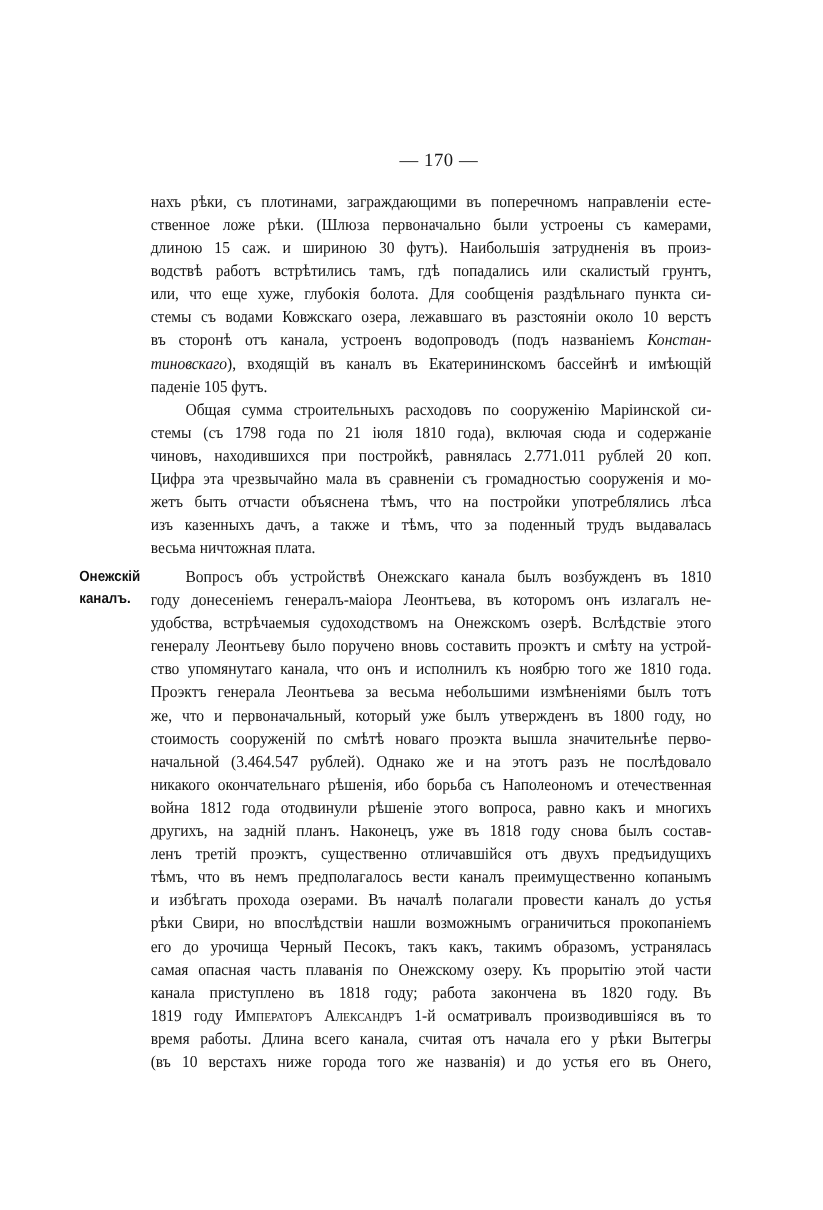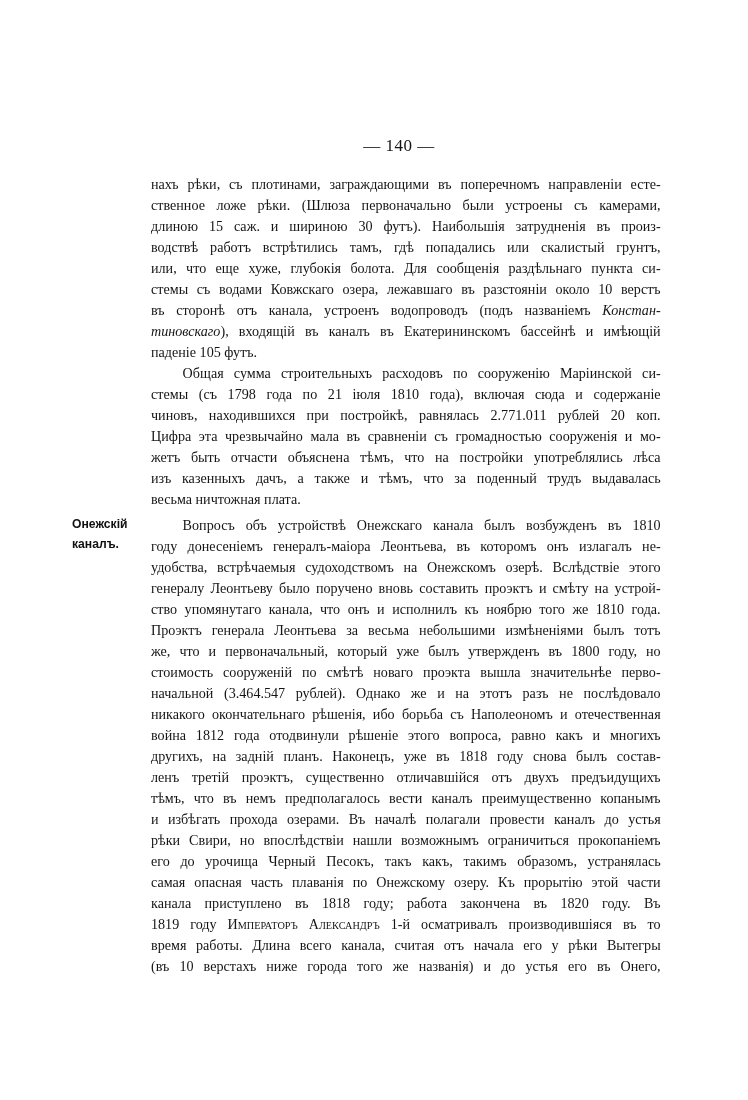--- a/index.html
+++ b/index.html
@@ -21,21 +21,21 @@
       left: 0;
       width: 748px;
       padding-left: 50px;
       box-sizing: border-box;
       text-align: center;
       font-size: 17px;
       letter-spacing: 0.5px;
     }
     .text-block {
       position: absolute;
-      left: 151px;
+      left: 137px;
       width: 510px;
     }
     .line {
       display: block;
       height: 21px;
       line-height: 21px;
       font-size: 15.2px;
       white-space: nowrap;
       text-align: justify;
       text-align-last: justify;
@@ -66,21 +66,21 @@
       line-height: 20px;
       color: #111;
       transform: scaleX(0.9);
       transform-origin: left center;
     }
     .margin-note span { display: block; }
   </style>
 </head>
 <body>
 
-<div class="page-number">— 140 —</div>
+<div class="page-number">— 170 —</div>
 
 <div class="text-block" style="top:173px;">
   <span class="line">нахъ рѣки, съ плотинами, заграждающими въ поперечномъ направленіи есте-</span>
   <span class="line">ственное ложе рѣки. (Шлюза первоначально были устроены съ камерами,</span>
   <span class="line">длиною 15 саж. и шириною 30 футъ). Наибольшія затрудненія въ произ-</span>
   <span class="line">водствѣ работъ встрѣтились тамъ, гдѣ попадались или скалистый грунтъ,</span>
   <span class="line">или, что еще хуже, глубокія болота. Для сообщенія раздѣльнаго пункта си-</span>
   <span class="line">стемы съ водами Ковжскаго озера, лежавшаго въ разстояніи около 10 верстъ</span>
   <span class="line"><span>въ сторонѣ отъ канала, устроенъ водопроводъ (подъ названіемъ </span><span class="it">Констан-</span></span>
   <span class="line"><span class="it">тиновскаго</span><span>), входящій въ каналъ въ Екатерининскомъ бассейнѣ и имѣющій</span></span>

